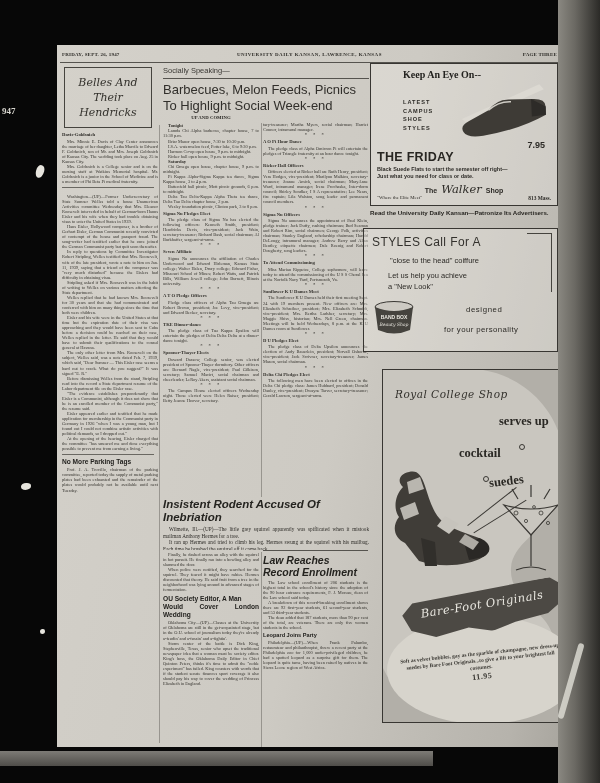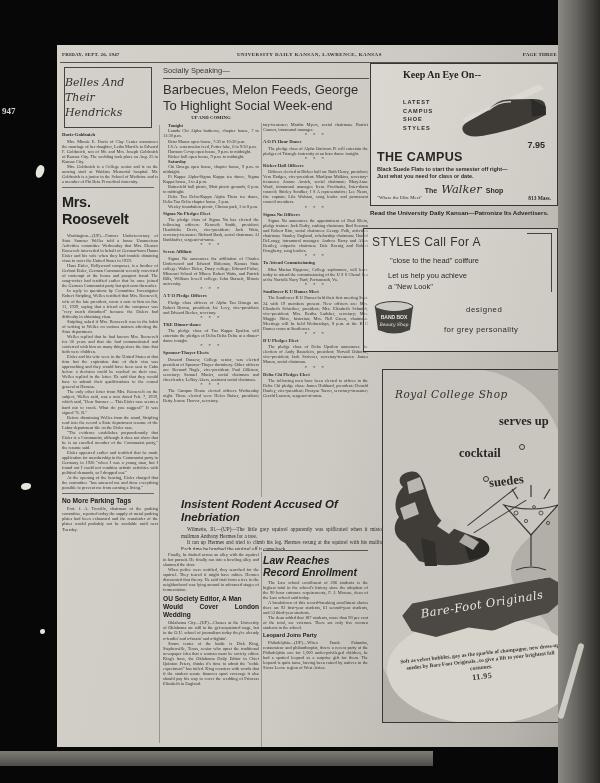--- a/index.html
+++ b/index.html
@@ -35,35 +35,35 @@
   .c2b{position:absolute;left:106px;top:507px;width:96px;height:198px;overflow:hidden;}
   .c3b{position:absolute;left:206px;top:507px;width:105px;height:198px;overflow:hidden;}
   
   .bt{font-size:4.4px;line-height:5.05px;text-align:justify;color:#34322d;}
   .bt p{margin:0;text-indent:5px;}
   .shead{font-size:4.7px;font-weight:bold;line-height:6.5px;margin-top:1px;}
   .sep{font-size:4.6px;font-weight:bold;text-align:center;letter-spacing:2.5px;line-height:6px;color:#4a4843;}
   .daylabel{font-size:4.6px;font-weight:bold;line-height:5.4px;margin:0;}
   .evt{margin:0;text-indent:5px;}
   
-  .belles{border:1px solid #45433e;width:86px;height:52px;margin:2px 0 4px 2px;padding-top:7px;}
+  .belles{border:1px solid #45433e;width:86px;height:52px;margin:2px 0 4px 2px;padding-top:7px;text-align:center;}
   .script{font-family:"DejaVu Serif",serif;font-style:italic;}
   .belles div{font-size:11px;line-height:15px;color:#33312c;}
   .head1{font-family:"Liberation Sans",sans-serif;font-weight:bold;font-size:14.5px;line-height:17.5px;
          letter-spacing:-.3px;color:#23221f;margin:6px 0 4px 0;}
   .endrule{width:92px;border-top:1px solid #6a6862;margin:3px 0 2px 0;}
   .parkhead{font-family:"Liberation Sans",sans-serif;font-weight:bold;font-size:6.6px;line-height:9px;margin:2px 0 1px 0;color:#23221f;}
   
   .kicker{position:absolute;left:106px;top:21px;font-family:"Liberation Sans",sans-serif;font-size:7.5px;color:#3b3935;}
   .krule{position:absolute;left:106px;top:33px;width:206px;border-top:1px solid #55534e;}
   .sochead{position:absolute;left:106px;top:37px;width:210px;font-family:"Liberation Sans",sans-serif;
            font-size:13px;line-height:15.5px;color:#312f2b;}
   .uphead{position:absolute;left:106px;top:70px;width:96px;text-align:center;font-size:4.8px;font-weight:bold;}
   
-  .rodent{position:absolute;left:124px;top:453px;width:206px;height:52px;overflow:hidden;}
+  .rodent{position:absolute;left:106px;top:453px;width:206px;height:52px;overflow:hidden;}
   .rodhead{font-family:"Liberation Sans",sans-serif;font-weight:bold;font-style:italic;font-size:11.5px;
            line-height:13px;color:#24231f;}
   .rodlead{font-size:5.2px;line-height:6.5px;text-align:justify;margin-top:2px;}
   .rodlead p{margin:0;text-indent:6px;}
   .ouhead{font-family:"Liberation Sans",sans-serif;font-weight:bold;font-size:6.6px;line-height:8px;margin:3px 0 1px 0;color:#23221f;}
   .lawhead{font-family:"Liberation Sans",sans-serif;font-weight:bold;font-style:italic;font-size:10.5px;
            line-height:12px;color:#24231f;margin:2px 0 2px 0;}
   .leohead{font-family:"Liberation Sans",sans-serif;font-weight:bold;font-size:5.6px;line-height:7.5px;margin-top:2px;color:#23221f;}
   
   .ad{position:absolute;border:1px solid #383632;background:rgba(240,238,231,.35);}
@@ -141,21 +141,20 @@
       <div class="script">Belles And</div>
       <div class="script">Their Hendricks</div>
     </div>
     <div class="shead">Davis-Goldsnich</div>
     <div class="bt">
       <p>Mrs. Minnie E. Davis of Clay Center announces the marriage of her daughter, Letha Marcile to Edward F. Goldsnich, son of Mr. and Mrs. Joseph Goldsnich of Kansas City. The wedding took place on Aug. 25 in Kansas City.</p>
       <p>Mrs. Goldsnich is a College senior and is on the nursing staff at Watkins Memorial hospital. Mr. Goldsnich is a junior in the School of Medicine and is a member of Phi Beta Pi medical fraternity.</p>
     </div>
     <div class="endrule"></div>
     <div class="head1">
-      <div>Mrs. Roosevelt</div>
     </div>
     <div class="bt">
       <p>Washington—(UP)—Former Undersecretary of State Sumner Welles told a house Unamerican Activities committee Wednesday that Mrs. Eleanor Roosevelt interceded in behalf of German-born Hanns Eisler and his wife when they had trouble obtaining visas to enter the United States in 1939.</p>
       <p>Hans Eisler, Hollywood composer, is a brother of Gerhart Eisler, German Communist recently convicted of contempt of the house and passport fraud. The song-writer had testified earlier that he once joined the German Communist party but quit soon thereafter.</p>
       <p>In reply to questions by Committee Investigator Robert Stripling, Welles testified that Mrs. Roosevelt, wife of the late president, wrote a note to him on Jan. 11, 1939, saying that a friend of the composer was "very much disturbed" because the Eislers had difficulty in obtaining visas.</p>
       <p>Stripling asked if Mrs. Roosevelt was in the habit of writing to Welles on various matters affecting the State department.</p>
       <p>Welles replied that he had known Mrs. Roosevelt for 30 years and that she had communicated and conferred with him on many things since the time that both were children.</p>
       <p>Eisler and his wife were in the United States at that time but the expiration date of their visa was approaching and they would have been sent to Cuba before a decision could be reached on their case, Welles replied in the letter. He said that they would have to submit their qualifications to the consul general at Havana.</p>
       <p>The only other letter from Mrs. Roosevelt on the subject, Welles said, was a note dated Feb. 7, 1939, which said, "Dear Sumner — This Eisler case seems a hard nut to crack. What do you suggest?" It was signed "E. R."</p>
       <p>Before dismissing Welles from the stand, Stripling read into the record a State department resume of the Labor department file on the Eisler case.</p>
@@ -166,21 +165,21 @@
     <div class="endrule"></div>
     <div class="parkhead">No More Parking Tags</div>
     <div class="bt">
       <p>Prof. J. A. Trovillo, chairman of the parking committee, reported today the supply of metal parking plates had been exhausted and the remainder of the plates would probably not be available until next Tuesday.</p>
     </div>
   </div>
 
   <div class="kicker">Socially Speaking—</div>
   <div class="krule"></div>
   <div class="sochead">
-    <div>Barbecues, Melon Feeds, George</div>
+    <div>Barbecues, Melon Feeds, Picnics</div>
     <div>To Highlight Social Week-end</div>
   </div>
   <div class="uphead">UP AND COMING</div>
 
   <div class="c2 bt">
     <p class="daylabel">Tonight</p>
     <p class="evt">Lamda Chi Alpha barbecue, chapter house, 7 to 11:30 p.m.</p>
     <p class="evt">Briar Manor open house, 7:30 to 10:30 p.m.</p>
     <p class="evt">I.S.A. watermelon feed, Potter lake, 6 to 9:30 p.m.</p>
     <p class="evt">Harmon Co-op open house, 9 p.m. to midnight.</p>
@@ -276,21 +275,21 @@
         <path d="M80 27 L92 38 L90 46 L76 44 Z" fill="#2d2b28"></path>
       </g>
     </svg>
     <div class="bullets">
       <div>LATEST</div>
       <div>CAMPUS</div>
       <div>SHOE</div>
       <div>STYLES</div>
     </div>
     <div class="price">7.95</div>
-    <div class="title">THE CAMPUS</div>
+    <div class="title">THE FRIDAY</div>
     <div class="copy">
       <div>Black Suede Flats to start the semester off right—</div>
       <div>Just what you need for class or date.</div>
     </div>
     <div class="shopline">
       <span class="w1">The</span><span class="w2 script">Walker</span><span class="w1">Shop</span>
     </div>
     <div class="botrow">
       <span class="addr">813 Mass.</span>
       <span>"Where the Elite Meet"</span>
@@ -305,21 +304,21 @@
     <div class="l2">"close to the head" coiffure</div>
     <div class="l3">Let us help you achieve</div>
     <div class="l4">a "New Look"</div>
     <svg class="logo" width="44" height="40" viewBox="0 0 44 40">
       <ellipse cx="22" cy="8" rx="19" ry="5.5" fill="#cdcac3" stroke="#3a3834" stroke-width="1"></ellipse>
       <path d="M3 8 L6 31 Q22 38 38 31 L41 8 Q22 16 3 8 Z" fill="#45433e"></path>
       <text x="22" y="20" font-size="5" text-anchor="middle" fill="#e9e7e0" font-family="Liberation Sans, sans-serif" font-weight="bold">BAND BOX</text>
       <text x="22" y="27" font-size="4.5" text-anchor="middle" fill="#e9e7e0" font-style="italic" font-family="DejaVu Serif, serif">Beauty Shop</text>
     </svg>
     <div class="l5">designed</div>
-    <div class="l6">for grey personality</div>
+    <div class="l6">for your personality</div>
   </div>
 
   <div class="ad ad3">
     <svg class="bgsvg" width="200" height="352" viewBox="0 0 200 352">
       <path d="M100 0 H200 V352 H118 C158 330 178 300 170 266 C162 238 126 230 128 198 C130 166 178 158 182 108 C186 50 148 8 100 0 Z" fill="#b2afa8"></path>
       <path d="M0 298 C18 338 58 352 92 352 H0 Z" fill="#b2afa8"></path>
       <ellipse cx="100" cy="300" rx="96" ry="54" fill="#d7d4cc"></ellipse>
     </svg>
     <div class="royalname script">Royal College Shop</div>
     <div class="serves">serves up</div>

